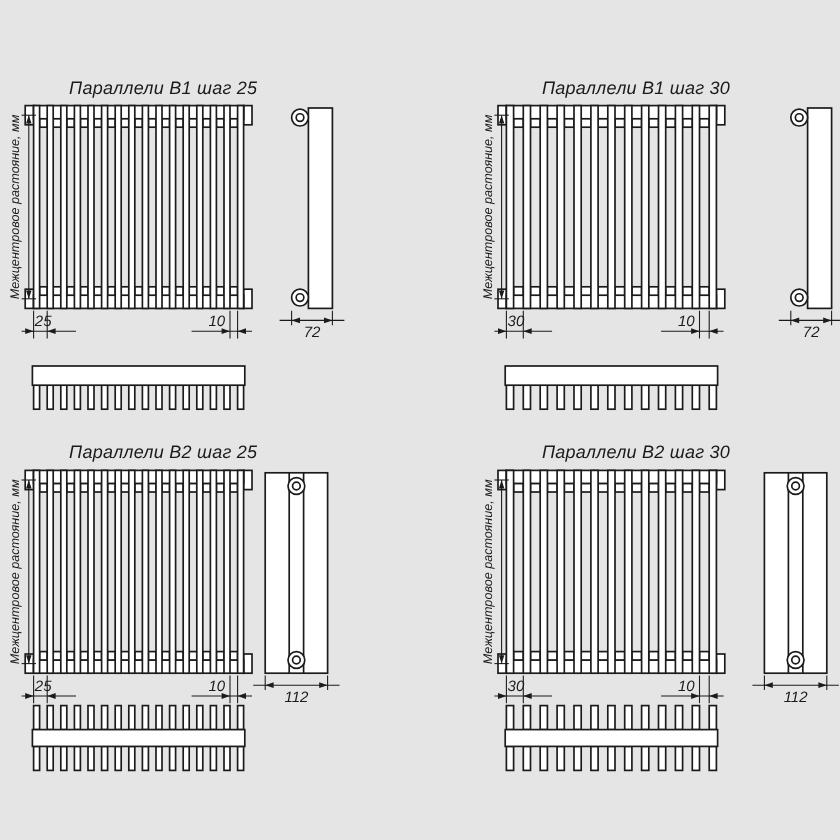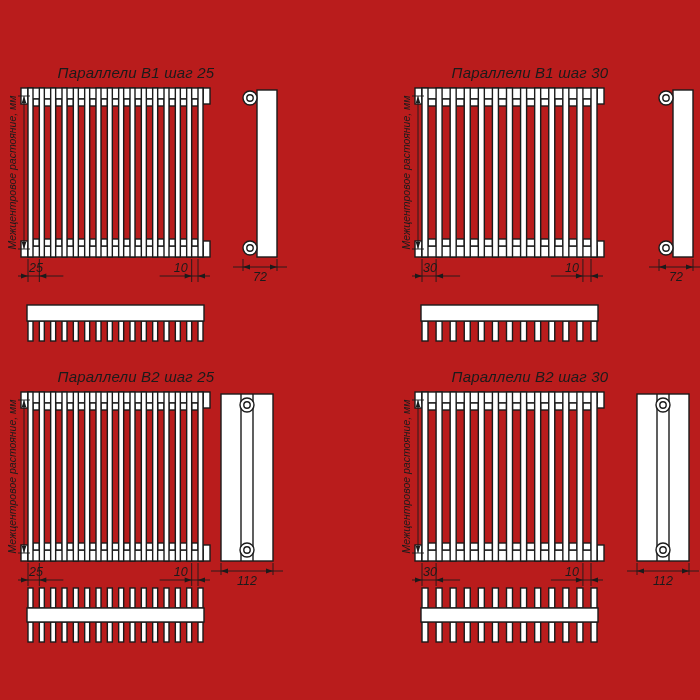--- a/index.html
+++ b/index.html
@@ -1,17 +1,17 @@
 <!DOCTYPE html>
 <html><head>
 <meta charset="utf-8">
 <style>
   html,body{margin:0;padding:0;background:#ffffff;}
   body{width:700px;height:700px;overflow:hidden;}
-  .sheet{position:relative;width:700px;height:700px;background:#b91c1c;}
+  .sheet{position:relative;width:700px;height:700px;background:#e5e5e5;}
   svg{display:block;}
   text{fill:#1b1b1b;font-family:"Liberation Sans",sans-serif;font-style:italic;}
   .t-title{font-size:15px;letter-spacing:.2px;}
   .t-axis{font-size:10.5px;}
   .t-step,.t-gap,.t-depth{font-size:12.5px;}
   .ln rect,.ln circle{fill:#ffffff;stroke:#1b1b1b;stroke-width:1.4;}
   .ln line{fill:none;stroke:#1b1b1b;stroke-width:1.4;}
   .dim line{stroke:#1b1b1b;stroke-width:0.9;}
   .dim polygon{fill:#1b1b1b;stroke:none;}
 </style>

